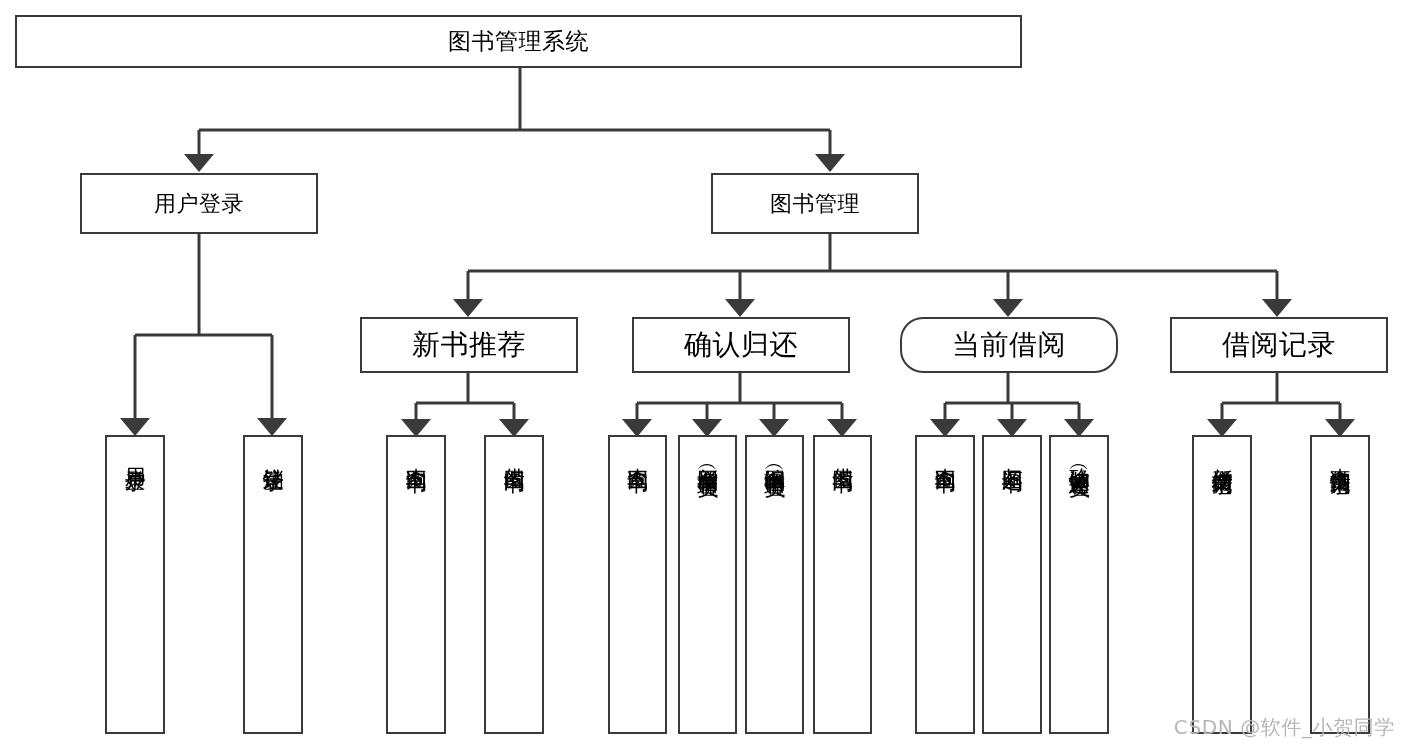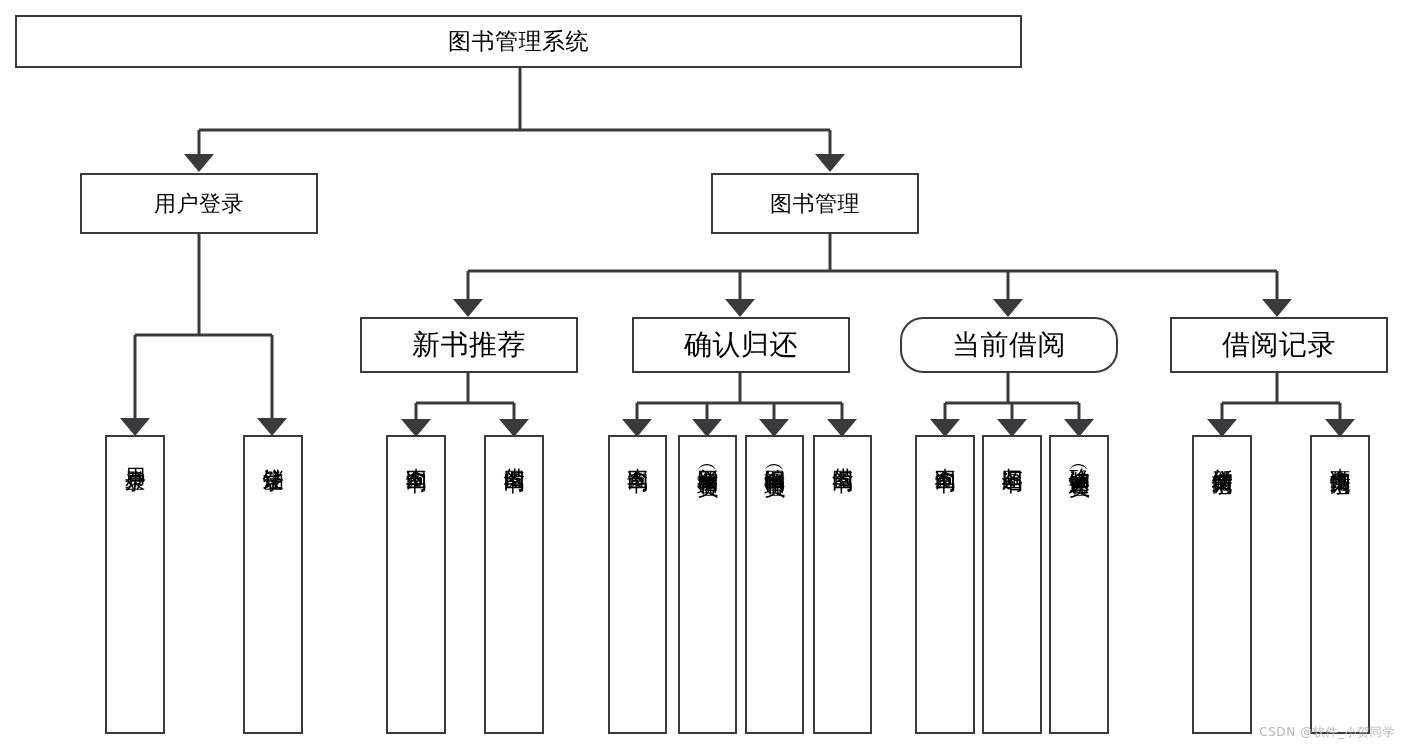--- a/index.html
+++ b/index.html
@@ -59,21 +59,21 @@
     padding-top: 14px;
   }
   .node.root .label { font-size: 23px; }
   .node.lvl1 .label { font-size: 22px; }
   .node.lvl2 .label { font-size: 28px; }
 
   #watermark {
     position: absolute;
     right: 10px;
     bottom: 6px;
-    font-size: 12px;
+    font-size: 20px;
     color: #b6b6b6;
     letter-spacing: 0.6px;
     z-index: 5;
     white-space: nowrap;
   }
 </style>
 </head>
 <body>
 
 <div id="canvas">

